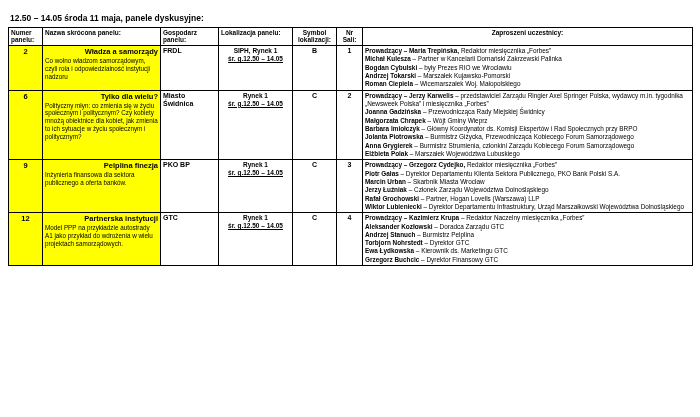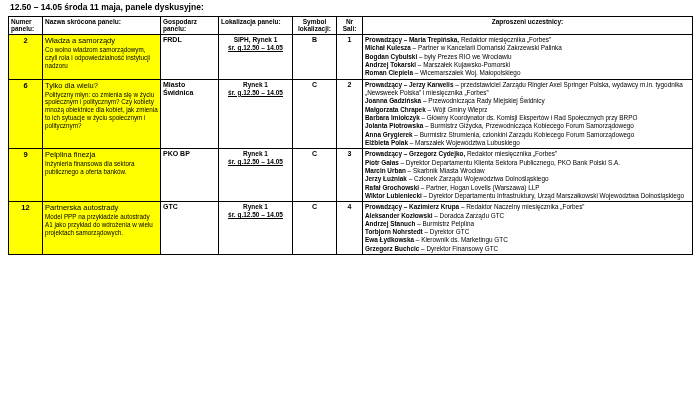--- a/index.html
+++ b/index.html
@@ -3,21 +3,21 @@
 <meta charset="utf-8">
 <style>
   html,body{margin:0;padding:0;}
   body{
     width:700px;height:417px;
     background:#ffffff;
     font-family:"Liberation Sans", sans-serif;
     color:#000;
     overflow:hidden;
   }
-  .page{position:relative;width:700px;height:359px;box-sizing:border-box;padding:2px 8px 0 8px;}
+  .page{position:relative;width:700px;height:359px;box-sizing:border-box;padding:13px 8px 0 8px;}
   .doc-title{
     font-size:8.5px;font-weight:bold;margin:0 0 4px 2px;letter-spacing:0;
   }
   table.schedule{
     border-collapse:collapse;width:684px;table-layout:fixed;
   }
   table.schedule td, table.schedule th{
     border:1px solid #000;
     vertical-align:top;
     padding:1px 2px;
@@ -35,21 +35,21 @@
   col.c-hall{width:26px;}
   col.c-guests{width:330px;}
 
   td.num{
     background:#ffff00;font-size:7.5px;font-weight:bold;text-align:center;
     padding-top:3px;
   }
   td.name{
     background:#ffff00;font-size:7.5px;
   }
-  td.name .ttl{font-weight:normal;display:block;margin-bottom:1px;}
+  td.name .ttl{font-weight:bold;display:block;margin-bottom:1px;text-align:right;}
   td.name .desc{font-weight:normal;font-size:6.3px;line-height:1.25;display:block;}
   td.host{font-size:7px;font-weight:bold;padding-top:2px;line-height:1.2;}
   td.loc{font-size:6.5px;font-weight:bold;text-align:center;padding-top:2px;line-height:1.25;}
   td.loc .u{text-decoration:underline;}
   td.sym{font-size:7px;font-weight:bold;text-align:center;padding-top:2px;}
   td.hall{font-size:7px;font-weight:bold;text-align:center;padding-top:2px;}
   td.guests{font-size:6.4px;line-height:1.3;padding-top:2px;}
   td.guests .g{display:block;}
   td.guests .b{font-weight:bold;}
 </style>
@@ -148,21 +148,21 @@
           <span class="g"><span class="b">Marcin Urban</span><span> – Skarbnik Miasta Wrocław</span></span>
           <span class="g"><span class="b">Jerzy Łuźniak</span><span> – Członek Zarządu Województwa Dolnośląskiego</span></span>
           <span class="g"><span class="b">Rafał Grochowski</span><span> – Partner, Hogan Lovells (Warszawa) LLP</span></span>
           <span class="g"><span class="b">Wiktor Lubieniecki</span><span> – Dyrektor Departamentu Infrastruktury, Urząd Marszałkowski Województwa Dolnośląskiego</span></span>
         </td>
       </tr>
 
       <tr>
         <td class="num">12</td>
         <td class="name">
-          <span class="ttl">Partnerska autostrady</span>
+          <span class="ttl">Partnerska instytucji</span>
           <span class="desc">Model PPP na przykładzie autostrady A1 jako przykład do wdrożenia w wielu projektach samorządowych.</span>
         </td>
         <td class="host">GTC</td>
         <td class="loc">
           <span>Rynek 1</span><br>
           <span class="u">śr. g.12.50 – 14.05</span>
         </td>
         <td class="sym">C</td>
         <td class="hall">4</td>
         <td class="guests">

